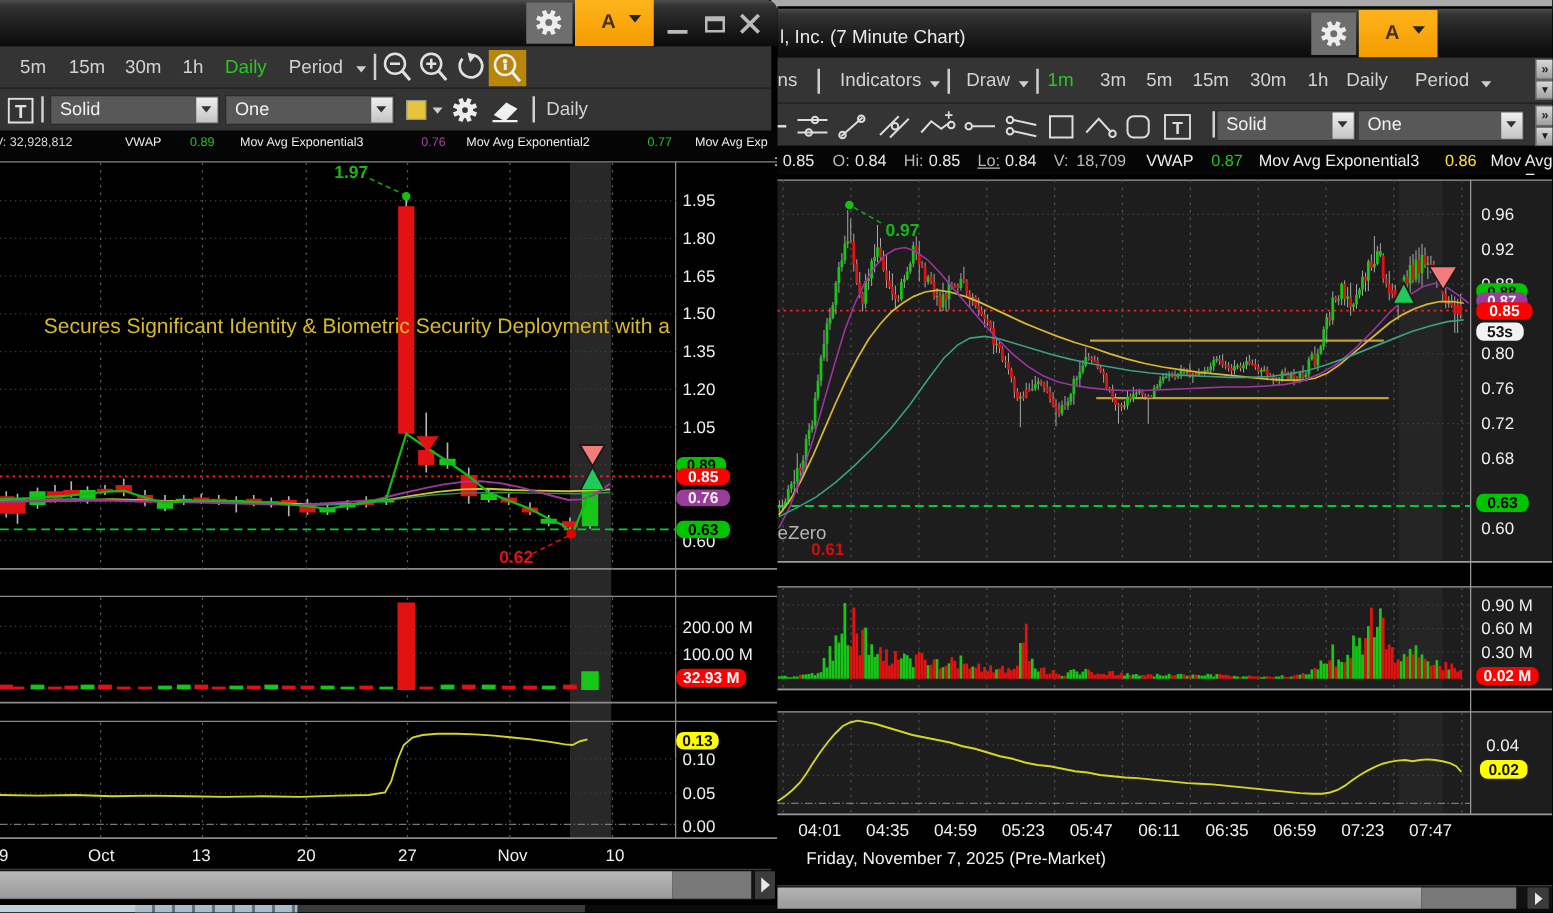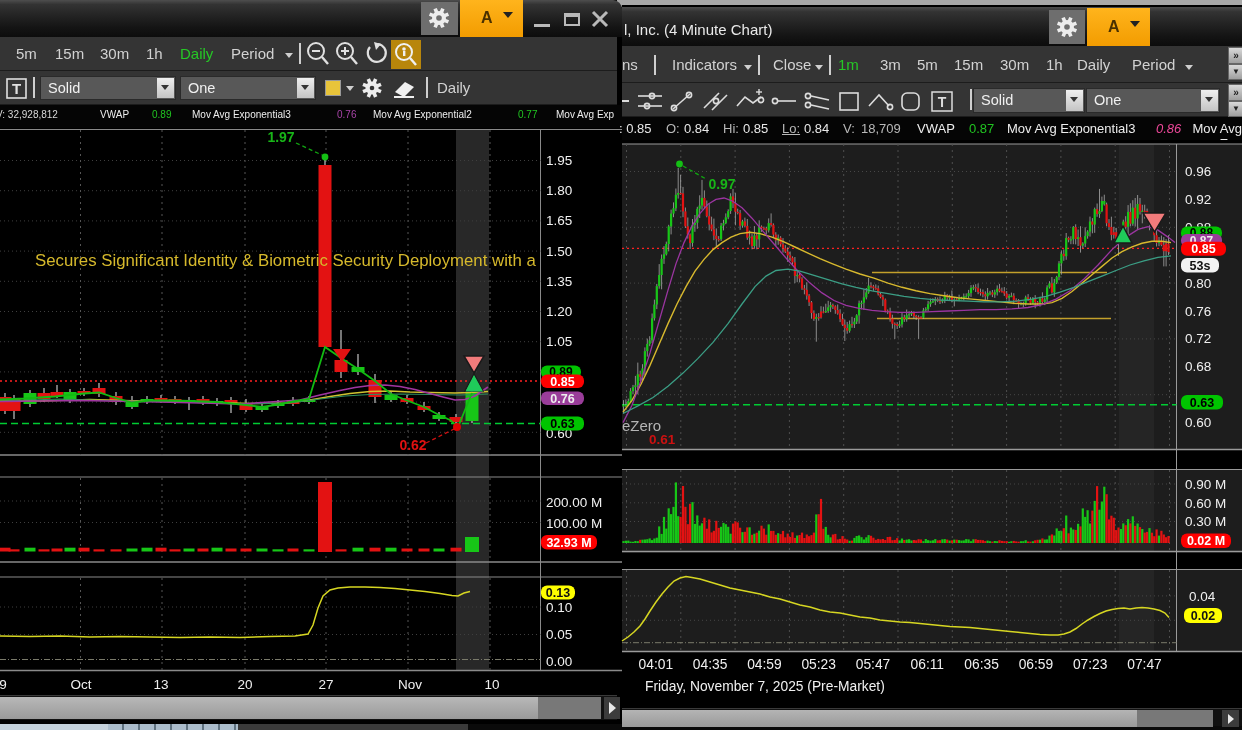--- a/index.html
+++ b/index.html
@@ -319,21 +319,21 @@
 </div>
 
 <div class="abs" style="left:0; top:724px; width:1242px; height:6px; background:#0a0a0a;">
   <div class="abs" style="left:0; top:0; width:238px; height:6px; background:#c3d0da;"></div>
   <div class="abs" style="left:108px; top:0; width:130px; height:6px; background:repeating-linear-gradient(90deg,#aabccb 0 14px,#5f7280 14px 16px);"></div>
   <div class="abs" style="left:238px; top:0; width:230px; height:6px; background:#3a3a3a;"></div>
 </div>
 
 <div class="abs" style="left:622px; top:5px; width:620px; height:719px; background:#000;">
   <div class="abs titlebar" style="left:0; top:2px; width:620px; height:39px;">
-    <span style="position:absolute; left:2px; top:14px; color:#e9e9e9; font-size:15px;">l, Inc. (4 Minute Chart)</span>
+    <span style="position:absolute; left:2px; top:14px; color:#e9e9e9; font-size:15px;">l, Inc. (7 Minute Chart)</span>
     <div class="abs" style="left:427px; top:3px; width:36px; height:34px; background:#6e6e6e;">
       <svg width="36" height="34">
             <circle cx="18" cy="17" r="7" fill="#ededed"></circle>
             <line x1="23.5" y1="19.3" x2="27.4" y2="20.9" stroke="#ededed" stroke-width="3.6"></line>
             <line x1="20.3" y1="22.5" x2="21.9" y2="26.4" stroke="#ededed" stroke-width="3.6"></line>
             <line x1="15.7" y1="22.5" x2="14.1" y2="26.4" stroke="#ededed" stroke-width="3.6"></line>
             <line x1="12.5" y1="19.3" x2="8.6" y2="20.9" stroke="#ededed" stroke-width="3.6"></line>
             <line x1="12.5" y1="14.7" x2="8.6" y2="13.1" stroke="#ededed" stroke-width="3.6"></line>
             <line x1="15.7" y1="11.5" x2="14.1" y2="7.6" stroke="#ededed" stroke-width="3.6"></line>
             <line x1="20.3" y1="11.5" x2="21.9" y2="7.6" stroke="#ededed" stroke-width="3.6"></line>
@@ -345,21 +345,21 @@
       <span style="position:absolute; left:21px; top:10px; color:#4a3000; font-size:16px; font-weight:bold;">A</span>
       <span style="position:absolute; left:43px; top:13px; border-left:5px solid transparent; border-right:5px solid transparent; border-top:6px solid #222;"></span>
     </div>
   </div>
   <div class="abs toolrow" style="left:0; top:41px; width:730px; height:37px;">
     <span class="titem" style="left:0px; top:10px;">ns</span>
     <div class="abs" style="left:32px; top:9px; width:2px; height:20px; background:#cfcfcf;"></div>
     <span class="titem" style="left:50px; top:10px;text-align:center;">Indicators</span>
     <span class="abs" style="left:122px; top:19px; border-left:4.5px solid transparent; border-right:4.5px solid transparent; border-top:5.5px solid #cfcfcf;"></span>
     <div class="abs" style="left:136px; top:9px; width:2px; height:20px; background:#cfcfcf;"></div>
-    <span class="titem" style="left:151px; top:10px;">Close</span>
+    <span class="titem" style="left:151px; top:10px;">Draw</span>
     <span class="abs" style="left:193px; top:19px; border-left:4.5px solid transparent; border-right:4.5px solid transparent; border-top:5.5px solid #cfcfcf;"></span>
     <div class="abs" style="left:207px; top:9px; width:2px; height:20px; background:#cfcfcf;"></div>
     <span class="titem" style="left:216px; top:10px; color:#26c826;">1m</span>
     <span class="titem" style="left:258px; top:10px;text-align:right;">3m</span>
     <span class="titem" style="left:295px; top:10px;">5m</span>
     <span class="titem" style="left:332px; top:10px;">15m</span>
     <span class="titem" style="left:378px; top:10px;">30m</span>
     <span class="titem" style="left:424px; top:10px;">1h</span>
     <span class="titem" style="left:455px; top:10px;">Daily</span>
     <span class="titem" style="left:510px; top:10px;">Period</span>
@@ -415,21 +415,21 @@
         <span style="position:absolute; left:62px; top:4px; color:#e8e8e8;">0.84</span>
     <span style="position:absolute; left:101px; top:4px; color:#b9b9b9;">Hi:</span>
         <span style="position:absolute; left:121px; top:4px; color:#e8e8e8;">0.85</span>
     <span style="position:absolute; left:160px; top:4px; color:#b9b9b9;text-decoration:underline;">Lo:</span>
         <span style="position:absolute; left:182px; top:4px; color:#e8e8e8;">0.84</span>
     <span style="position:absolute; left:221px; top:4px; color:#b9b9b9;">V:</span>
         <span style="position:absolute; left:239px; top:4px; color:#b9b9b9;">18,709</span>
     <span style="position:absolute; left:295px; top:4px; color:#ededed;">VWAP</span>
     <span style="position:absolute; left:347px; top:4px; color:#21c421;">0.87</span>
     <span style="position:absolute; left:385px; top:4px; color:#ededed;">Mov Avg Exponential3</span>
-    <span style="position:absolute; left:534px; top:4px; color:#ec4899;font-style:italic;">0.86</span>
+    <span style="position:absolute; left:534px; top:4px; color:#fde047;">0.86</span>
     <span style="position:absolute; left:570px; top:4px; color:#ededed;">Mov Avg Exp</span>
   </div>
 </div>
 <svg class="abs" style="left:0; top:0;" width="1242" height="730" viewBox="0 0 1242 730">
       <rect x="622.0" y="140.0" width="620.0" height="568.0" fill="#000000"></rect>
       <rect x="622.0" y="144.0" width="620.0" height="306.0" fill="#1d1d1d"></rect>
       <rect x="622.0" y="469.0" width="620.0" height="83.5" fill="#1d1d1d"></rect>
       <rect x="622.0" y="569.0" width="620.0" height="83.0" fill="#1d1d1d"></rect>
       <rect x="1119.0" y="144.5" width="35.0" height="304.5" fill="#252525"></rect>
       <rect x="1119.0" y="470.0" width="35.0" height="81.0" fill="#252525"></rect>

